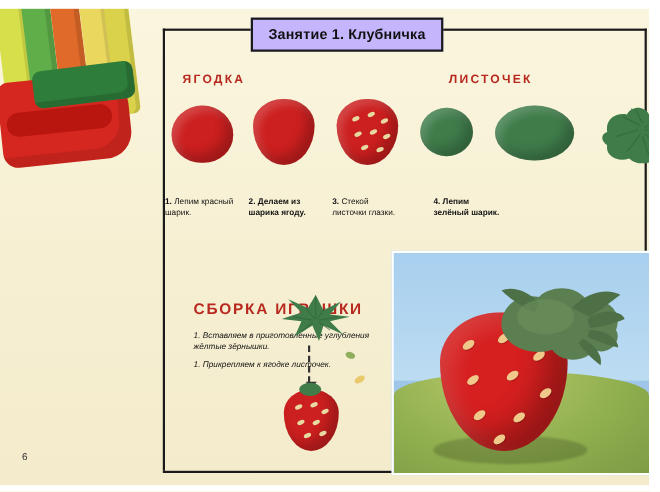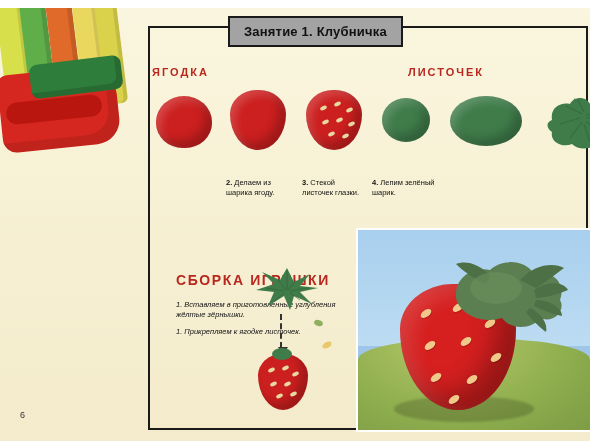--- a/index.html
+++ b/index.html
@@ -50,21 +50,21 @@
   }
   .green-strip{
     position:absolute;left:30px;top:60px;width:92px;height:34px;background:#2f7d3b;
     border-radius:8px;transform:rotate(-7deg);
     box-shadow:inset -6px -6px 0 rgba(0,0,0,.14);
   }
 
   
   .title-box{
     position:absolute;left:228px;top:16px;
-    border:2px solid #1a1a1a;background:#a3a3a3;
+    border:2px solid #1a1a1a;background:#c4b5fd;
     padding:4px 14px 5px 14px;
   }
   .title-box span{
     font-size:13px;font-weight:bold;color:#111;letter-spacing:.2px;
     font-family:"Liberation Sans", sans-serif;
   }
   .rule{
     position:absolute;left:148px;top:26px;width:80px;height:2px;background:#1a1a1a;
   }
   .rule2{
@@ -77,21 +77,21 @@
     position:absolute;left:148px;top:428px;width:440px;height:2px;background:#1a1a1a;
   }
   .rule-v-right{
     position:absolute;left:586px;top:26px;width:2px;height:404px;background:#1a1a1a;
   }
 
   
   .sec-head{
     position:absolute;font-size:11px;font-weight:bold;color:#b8281f;letter-spacing:2px;
   }
-  .sec-yagodka{left:152px;top:66px;}
+  .sec-yagodka{left:166px;top:66px;}
   .sec-listochek{left:408px;top:66px;}
 
   
   .steps{position:absolute;left:150px;top:84px;width:440px;height:120px;}
   .fig{position:absolute;}
 
   
   .ball{
     border-radius:50%;
     box-shadow:inset -7px -7px 10px rgba(0,0,0,.22), inset 5px 5px 8px rgba(255,255,255,.18);
@@ -116,23 +116,23 @@
     position:absolute;left:0;top:0;width:78px;height:56px;
   }
 
   
   .caps{position:absolute;left:150px;top:178px;width:440px;height:56px;}
   .cap{
     position:absolute;width:66px;font-size:7.5px;line-height:10px;color:#111;
   }
   .cap b{color:#111;}
   .c1{left:0px;}
-  .c2{left:76px;}
+  .c2{left:76px;font-weight:bold;}
   .c3{left:152px;}
-  .c4{left:222px;}
+  .c4{left:244px;font-weight:bold;}
   .c5{left:296px;}
   .c6{left:382px;}
 
   
   .assembly-title{
     position:absolute;left:176px;top:272px;font-size:14px;font-weight:bold;
     color:#b8281f;letter-spacing:1.6px;
   }
   .assembly-list{
     position:absolute;left:176px;top:300px;width:160px;
@@ -246,27 +246,31 @@
                  C18,54 6,48 8,38 C2,34 2,28 8,26 Z" fill="#3f7c4a"></path>
         <path d="M40,18 L72,6 L66,20 L78,16 L68,28 L74,34 L60,34 L64,46 L52,38
                  L50,52 L42,40 L32,50 L32,36 L20,42 L24,30 L10,30 L22,22 L14,12
                  L30,16 L30,4 Z" fill="#3f7c4a" opacity="0.95"></path>
         <path d="M42,22 L64,10 M42,24 L70,22 M42,28 L62,40 M40,30 L46,48 M38,28 L26,44 M36,24 L16,30 M38,20 L22,12 M40,18 L34,6" stroke="#2c5d37" stroke-width="1.2" fill="none" opacity=".5"></path>
       </svg>
     </div>
   </div>
 
   <div class="caps">
+    <div class="cap c1">
+      <b>1.</b>
+      <span>Лепим красный шарик.</span>
+    </div>
     <div class="cap c2">
       <b>2.</b>
       <span>Делаем из шарика ягоду.</span>
     </div>
     <div class="cap c3">
       <b>3.</b>
-      <span>Стекой листочек глазки.</span>
+      <span>Стекой листочки глазки.</span>
     </div>
     <div class="cap c4">
       <b>4.</b>
       <span>Лепим зелёный шарик.</span>
     </div>
   </div>
 
   <div class="assembly-title">СБОРКА ИГРУШКИ</div>
   <div class="assembly-list">
     <p>1. Вставляем в приготовленные углубления жёлтые зёрнышки.</p>

